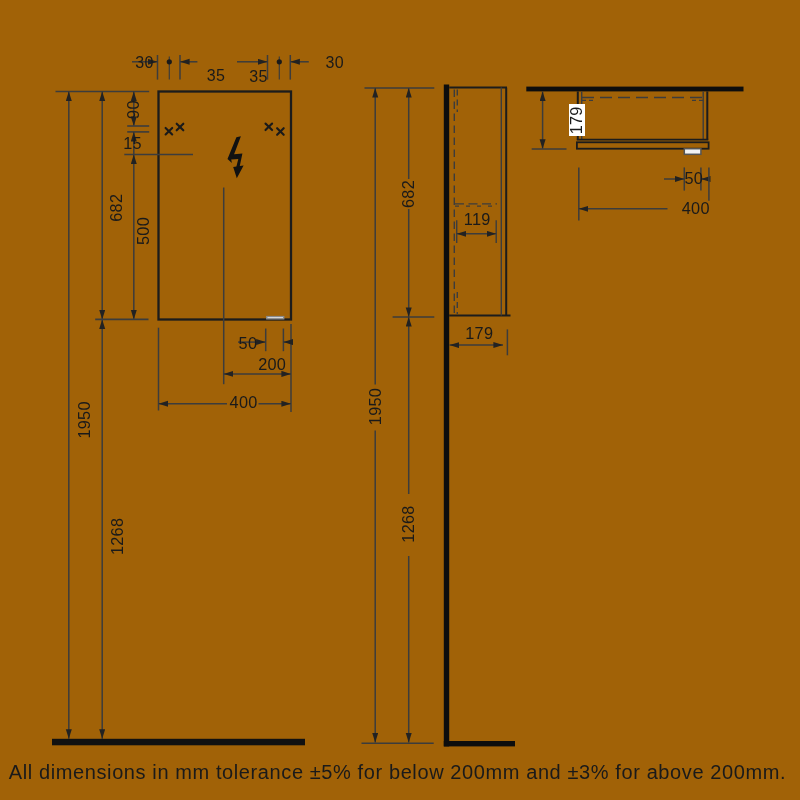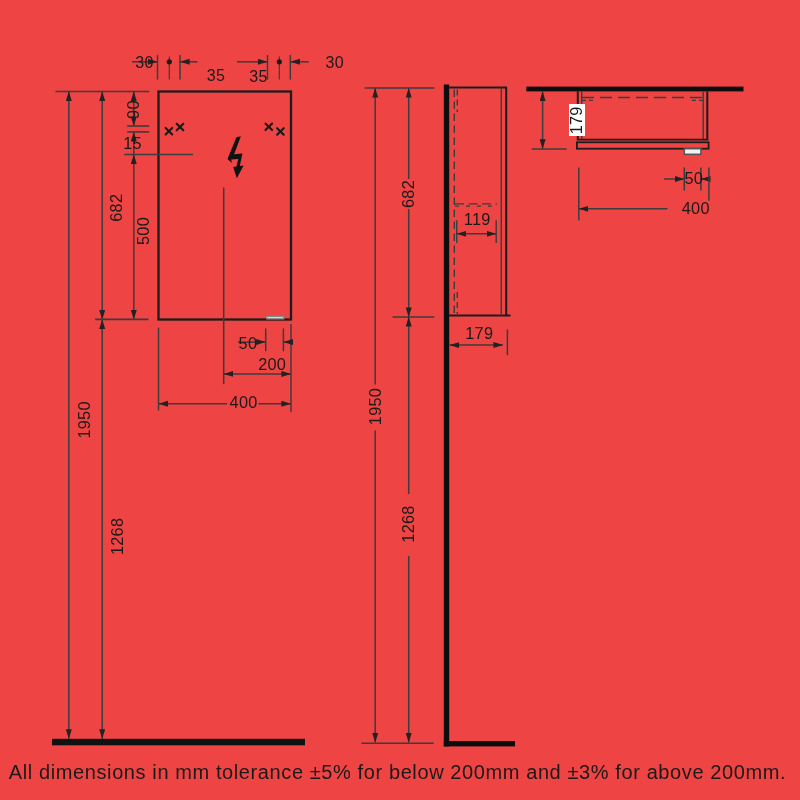--- a/index.html
+++ b/index.html
@@ -1,16 +1,16 @@
 <!DOCTYPE html>
 <html><head>
 <meta charset="utf-8">
 <style>
   html,body{margin:0;padding:0;background:#fff;}
-  .wrap{width:800px;height:800px;position:relative;background:#ef4444;}
+  .wrap{width:800px;height:800px;position:relative;background:#a16207;}
   svg{display:block;}
   text{font-family:"Liberation Sans",sans-serif;fill:#1a1a1a;}
   .dim{font-size:16.3px;letter-spacing:0.3px;}
   .dimS{font-size:16px;letter-spacing:0.3px;}
 </style>
 </head>
 <body>
 <div class="wrap">
 <svg width="800" height="800" viewBox="0 0 800 800">
 <defs>

